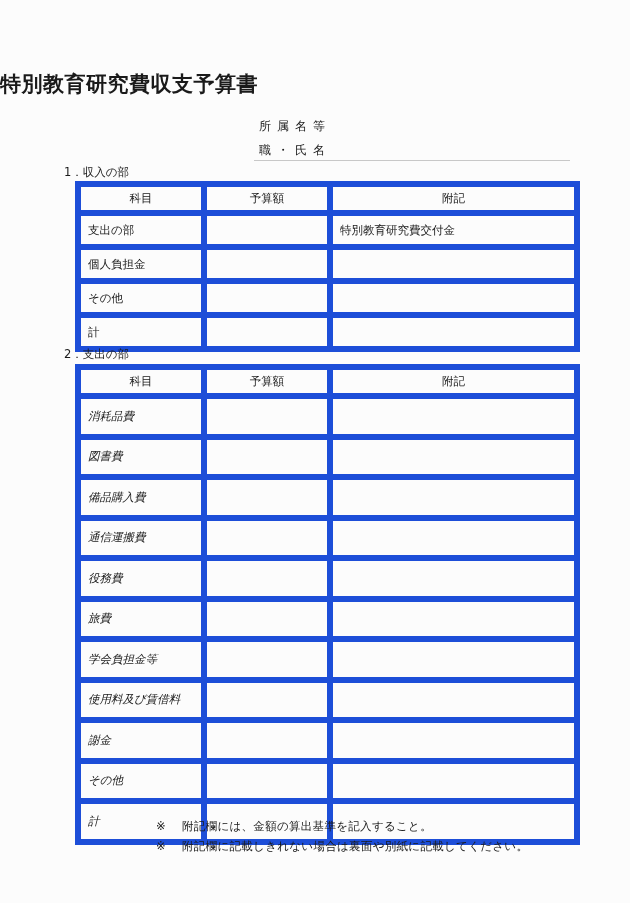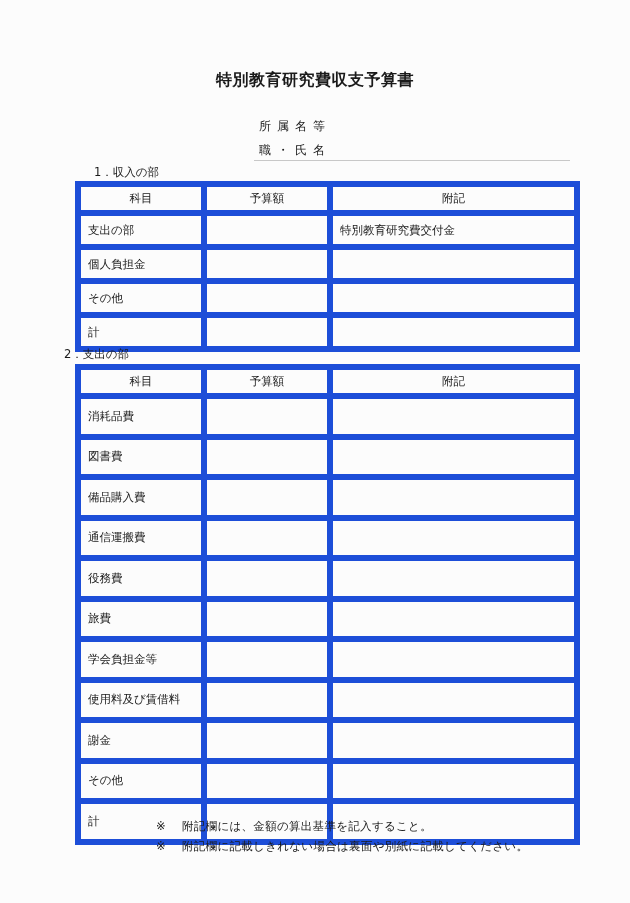--- a/index.html
+++ b/index.html
@@ -6,21 +6,21 @@
   body {
     width: 630px; height: 903px;
     background: #fcfcfc;
     font-family: "DejaVu Sans", "Liberation Sans", sans-serif;
     color: #1a1a1a;
     position: relative;
     overflow: hidden;
   }
   .title {
     position: absolute; left: 0; width: 630px; top: 70px;
-    text-align: center; font-size: 16px; font-weight: bold; letter-spacing: 0.5px;
+    text-align: left; font-size: 21px; font-weight: bold; letter-spacing: 0.5px;
   }
   .meta-label {
     position: absolute; left: 259px; font-size: 12px; letter-spacing: 6px; text-align: center;
   }
   .meta-line {
     position: absolute; left: 254px; width: 316px; top: 160px; height: 0;
     border-top: 1px solid #c8c8c8;
   }
   .section-head {
     position: absolute; left: 64px; font-size: 11.5px;
@@ -31,37 +31,37 @@
     font-size: 11.5px;
   }
   table.budget td, table.budget th {
     border: 6px solid #1d4ed8; padding: 0 7px; font-weight: normal;
   }
   table.budget th { text-align: center; height: 23px; }
   table.budget td { text-align: left; }
   .t1 { top: 181px; }
   .t1 td { height: 28px; }
   .t2 { top: 364px; }
-  .t2 td { height: 34.5px; }
+  .t2 td { height: 34.5px; font-style: italic; }
   col.c1 { width: 126px; } col.c2 { width: 126px; } col.c3 { width: 247px; }
   .note {
     position: absolute; left: 156px; font-size: 11.5px; letter-spacing: 0.3px;
   }
   .note .mark { display: inline-block; width: 26px; }
 </style>
 </head>
 <body>
 
 <div class="title">特別教育研究費収支予算書</div>
 
 <div class="meta-label" style="top:118px;">所属名等</div>
 <div class="meta-label" style="top:142px;">職・氏名</div>
 <div class="meta-line"></div>
 
-<div class="section-head" style="top:165px;margin-left:30px;">1．収入の部</div>
+<div class="section-head" style="top:165px;">1．収入の部</div>
 
 <table class="budget t1">
   <colgroup>
       <col class="c1">
       <col class="c2">
       <col class="c3">
     </colgroup>
   <thead>
     <tr>
       <th>科目</th>

